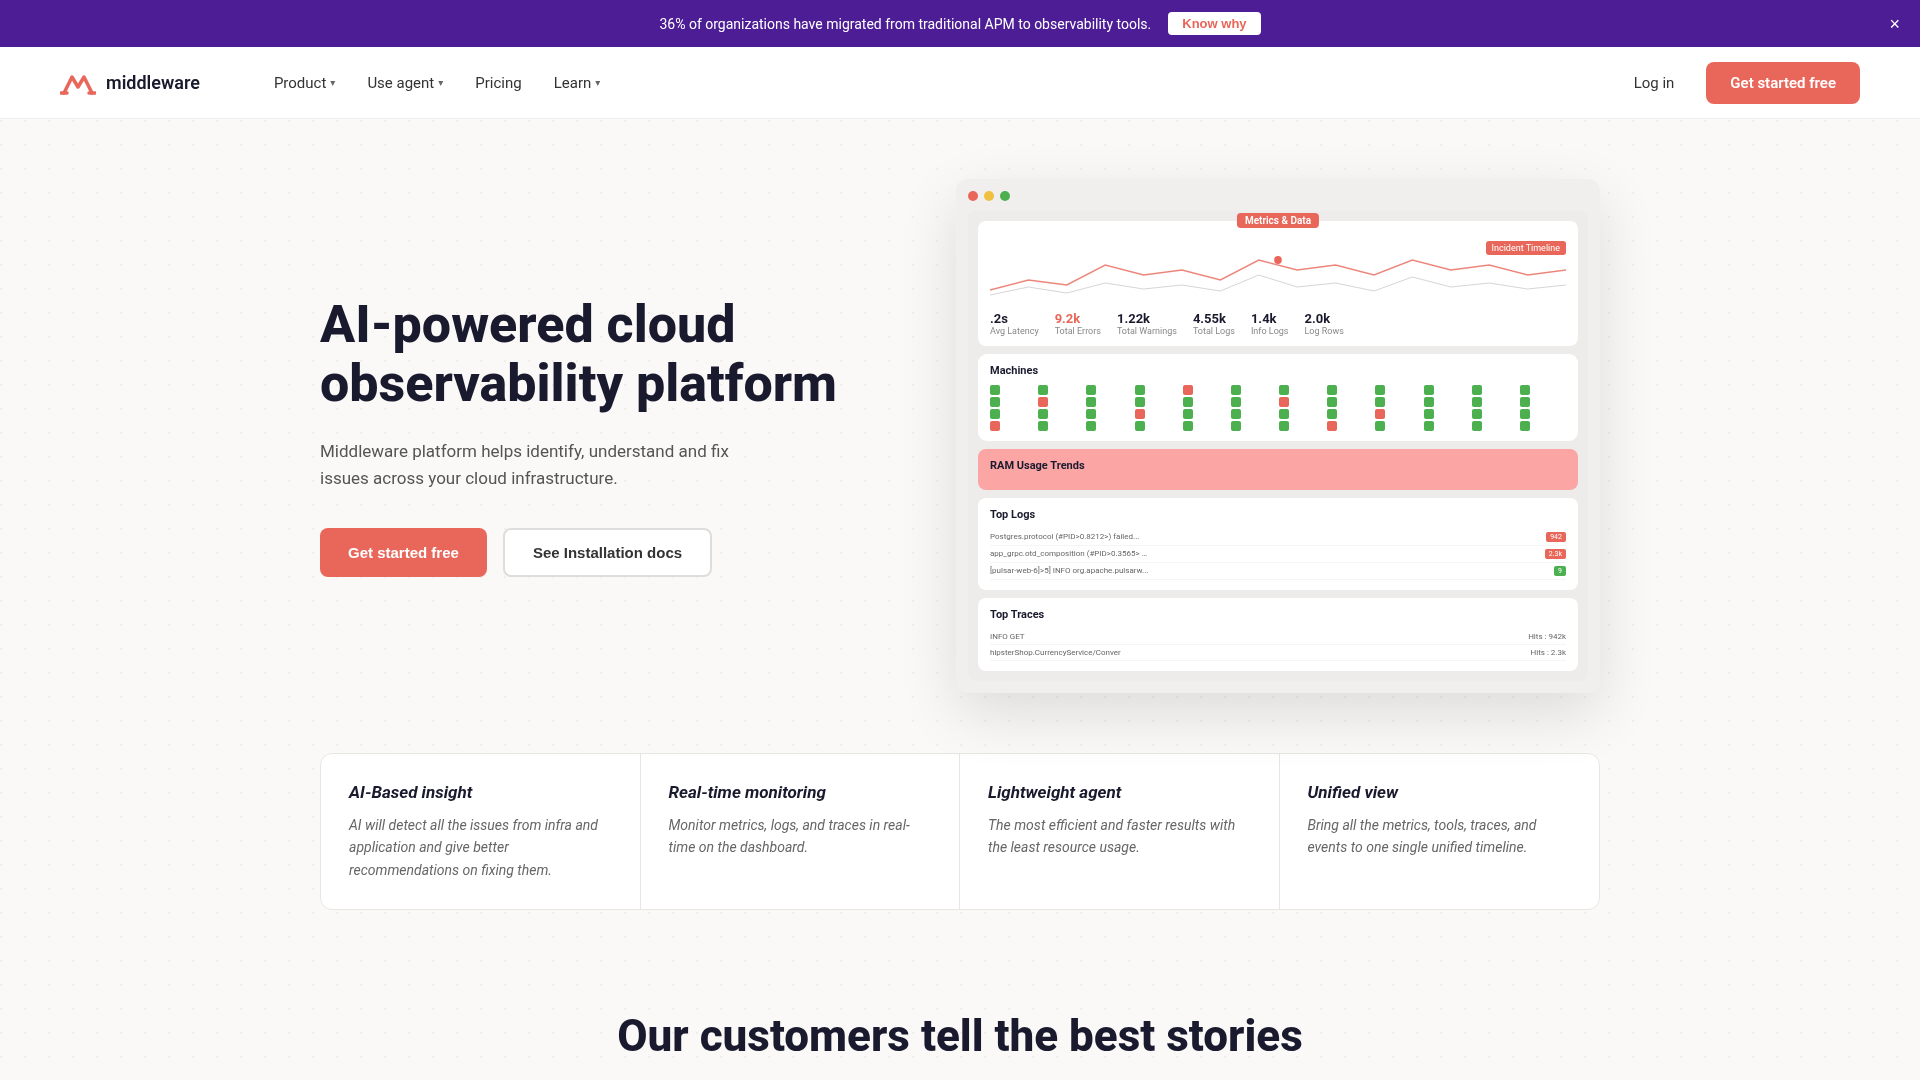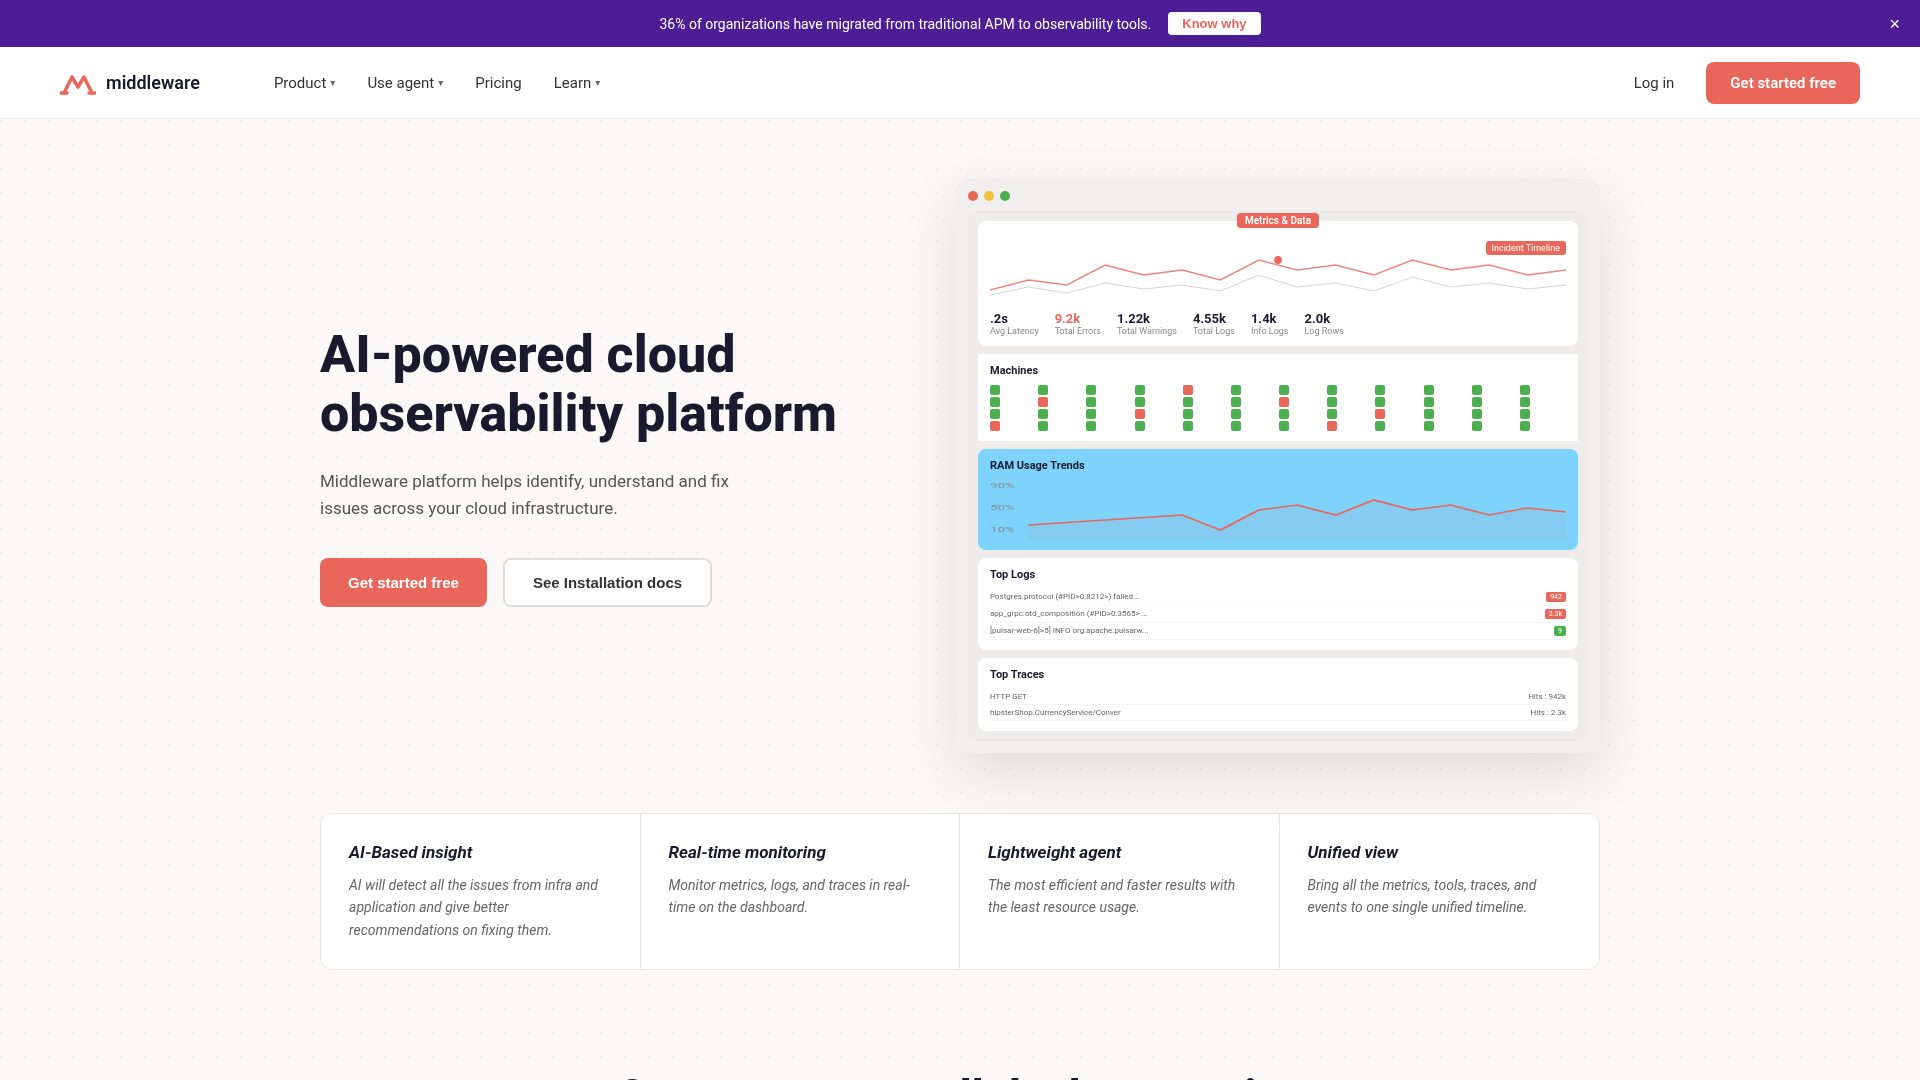--- a/index.html
+++ b/index.html
@@ -251,21 +251,21 @@
       font-size: 13px;
     }
     .stat-label {
       color: #888;
       font-size: 9px;
     }
 
     
     .machines-card {
       background: white;
-      border-radius: 0;
+      border-radius: 9px;
       padding: 10px 12px;
     }
     .card-title {
       font-size: 11px;
       font-weight: 700;
       color: #1a1a2e;
       margin-bottom: 8px;
     }
     .machines-grid {
       display: grid;
@@ -275,21 +275,21 @@
     .machine-dot {
       width: 10px;
       height: 10px;
       border-radius: 2px;
     }
     .machine-dot.green { background: #4caf50; }
     .machine-dot.red { background: #e8675a; }
 
     
     .ram-card {
-      background: #7dd3fc;
+      background: #fca5a5;
       border-radius: 8px;
       padding: 10px 12px;
     }
     .ram-chart {
       height: 60px;
       margin-top: 6px;
     }
 
     
     .logs-card {
@@ -551,29 +551,20 @@
                 <div class="machine-dot red"></div>
                 <div class="machine-dot green"></div>
                 <div class="machine-dot green"></div>
                 <div class="machine-dot green"></div>
                 <div class="machine-dot green"></div>
               </div>
           </div>
 
           <div class="ram-card">
             <div class="card-title">RAM Usage Trends</div>
-            <div class="ram-chart">
-              <svg class="chart-svg" viewBox="0 0 300 60" preserveAspectRatio="none">
-                <text x="0" y="8" font-size="7" fill="#888">90%</text>
-                <text x="0" y="30" font-size="7" fill="#888">50%</text>
-                <text x="0" y="52" font-size="7" fill="#888">10%</text>
-                <polyline points="20,45 60,40 100,35 120,50 140,30 160,25 180,35 200,20 220,30 240,25 260,35 280,28 300,32" fill="none" stroke="#e8675a" stroke-width="1.5"></polyline>
-                <polyline points="20,45 60,40 100,35 120,50 140,30 160,25 180,35 200,20 220,30 240,25 260,35 280,28 300,32 300,60 20,60" fill="#e8675a" fill-opacity="0.08"></polyline>
-              </svg>
-            </div>
           </div>
 
           <div class="logs-card">
             <div class="card-title">Top Logs</div>
             <div class="log-row">
               <span style="flex:1;overflow:hidden;text-overflow:ellipsis;white-space:nowrap;max-width:160px">Postgres.protocol (#PID&gt;0.8212&gt;) failed...</span>
               <span class="log-count">942</span>
             </div>
             <div class="log-row">
               <span style="flex:1;overflow:hidden;text-overflow:ellipsis;white-space:nowrap;max-width:160px">app_grpc.otd_composition (#PID&gt;0.3565&gt; 5u...</span>
@@ -581,21 +572,21 @@
             </div>
             <div class="log-row">
               <span style="flex:1;overflow:hidden;text-overflow:ellipsis;white-space:nowrap;max-width:160px">[pulsar-web-6]&gt;5] INFO org.apache.pulsarw...</span>
               <span class="log-count" style="background:#4caf50">9</span>
             </div>
           </div>
 
           <div class="traces-card">
             <div class="card-title">Top Traces</div>
             <div class="trace-row">
-              <span>HTTP GET</span>
+              <span>INFO GET</span>
               <span>Hits : 942k</span>
             </div>
             <div class="trace-row">
               <span style="max-width:140px;overflow:hidden;text-overflow:ellipsis;white-space:nowrap">hipsterShop.CurrencyService/Conver</span>
               <span>Hits : 2.3k</span>
             </div>
           </div>
 
         </div>
       </div>

